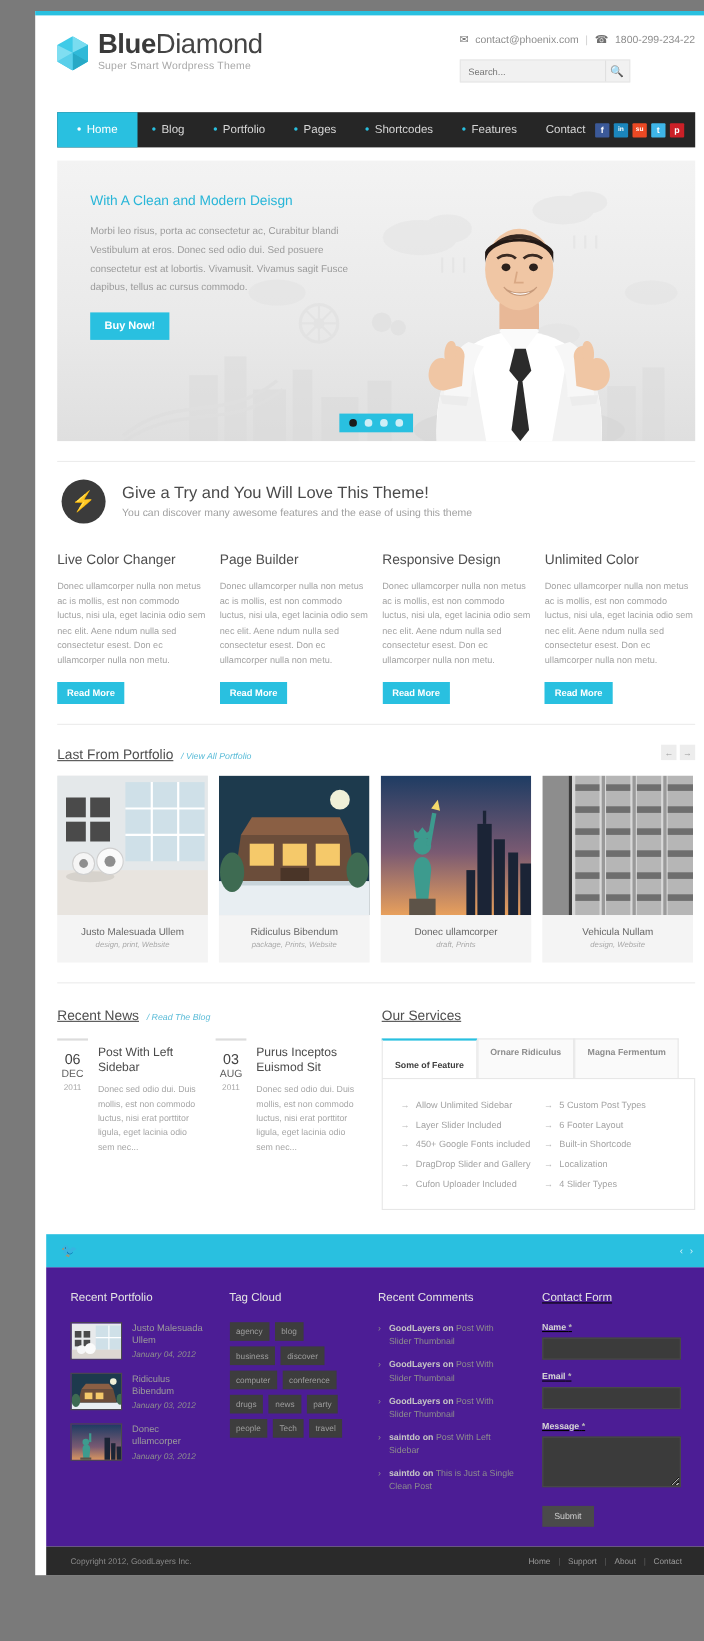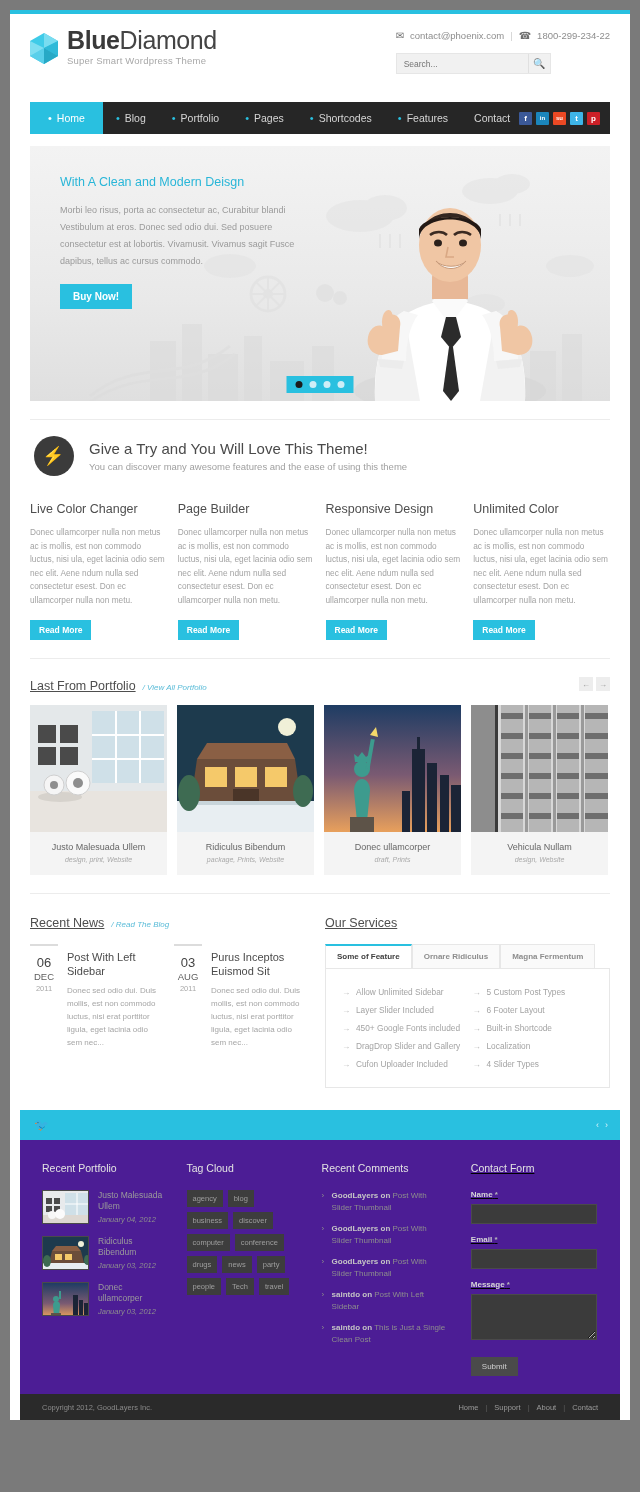--- a/index.html
+++ b/index.html
@@ -2,21 +2,21 @@
 <html><head>
 <meta charset="utf-8">
 <style>
   * { box-sizing: border-box; margin: 0; padding: 0; }
   body {
     width: 640px; height: 1492px;
     background: #7a7a7a;
     font-family: "Liberation Sans", sans-serif;
     overflow: hidden;
   }
-  .page { width: 532px; height: 1492px; position: relative; padding: 10px 10px 0 10px; }
+  .page { width: 532px; height: 1492px; position: relative; padding: 10px 10px 0 10px; margin-left: 22px; }
   .site { width: 620px; background: #fff; border-top: 4px solid #29c0e0; }
 
   
   .hdr { height: 88px; position: relative; padding: 14px 20px 0 20px; }
   .logo-wrap { display: flex; align-items: flex-start; gap: 9px; }
   .gem { width: 28px; height: 31px; margin-top: 5px; position: relative; }
   .gem svg { display:block; }
   .brand { line-height: 1; }
   .brand .b1 { font-size: 25px; font-weight: bold; color: #3a3a3a; letter-spacing: -0.4px; }
   .brand .b2 { font-size: 25px; font-weight: normal; color: #444; letter-spacing: -0.4px; }
@@ -97,21 +97,21 @@
   .ndate .d { font-size: 13px; font-weight: normal; color: #434343; }
   .ndate .m { font-size: 9.5px; color: #5e5e5e; margin-top: 1px; }
   .ndate .y { font-size: 7.5px; color: #a8a8a8; margin-top: 2px; }
   .ntxt { flex: 1; padding-top: 6px; }
   .ntxt h4 { font-size: 11px; font-weight: normal; color: #4b4b4b; line-height: 14px; }
   .ntxt p { font-size: 8px; line-height: 13px; color: #a6a6a6; margin-top: 6px; }
 
   .tabs { display: flex; margin-top: 14px; }
   .tab { font-size: 8px; font-weight: bold; color: #8d8d8d; padding: 7px 11px; border: 1px solid #e7e7e7;
          border-bottom: 0; background: #fafafa; cursor: pointer; }
-  .tab.on { color: #3f3f3f; background: #fff; border-top: 2px solid #29c0e0; padding-top: 6px; }
+  .tab.on { color: #3f3f3f; background: #fff; border-top: 2px solid #29c0e0; padding-top: 18px; }
   .tabbody { border: 1px solid #e7e7e7; padding: 14px 16px; display: flex; gap: 10px; }
   .tabbody ul { list-style: none; width: 140px; }
   .tabbody li { font-size: 8.3px; color: #a3a3a3; padding: 4px 0 4px 14px; position: relative; }
   .tabbody li:before { content: "\2192"; position: absolute; left: 0; color: #b9b9b9; }
 
   
   .tw { margin: 22px 10px 0 10px; height: 30px; background: #29c0e0; display: flex;
         align-items: center; padding: 0 14px; position: relative; }
   .tw-bird { font-size: 12px; color: #fff; margin-right: 10px; }
   .tw-txt { font-size: 8px; color: #eafafe; }

